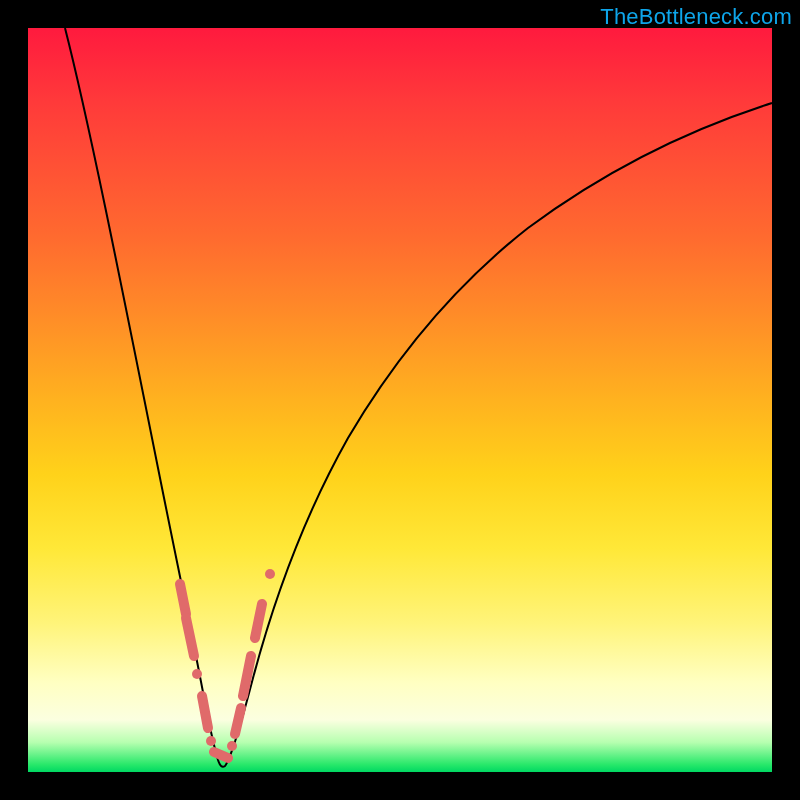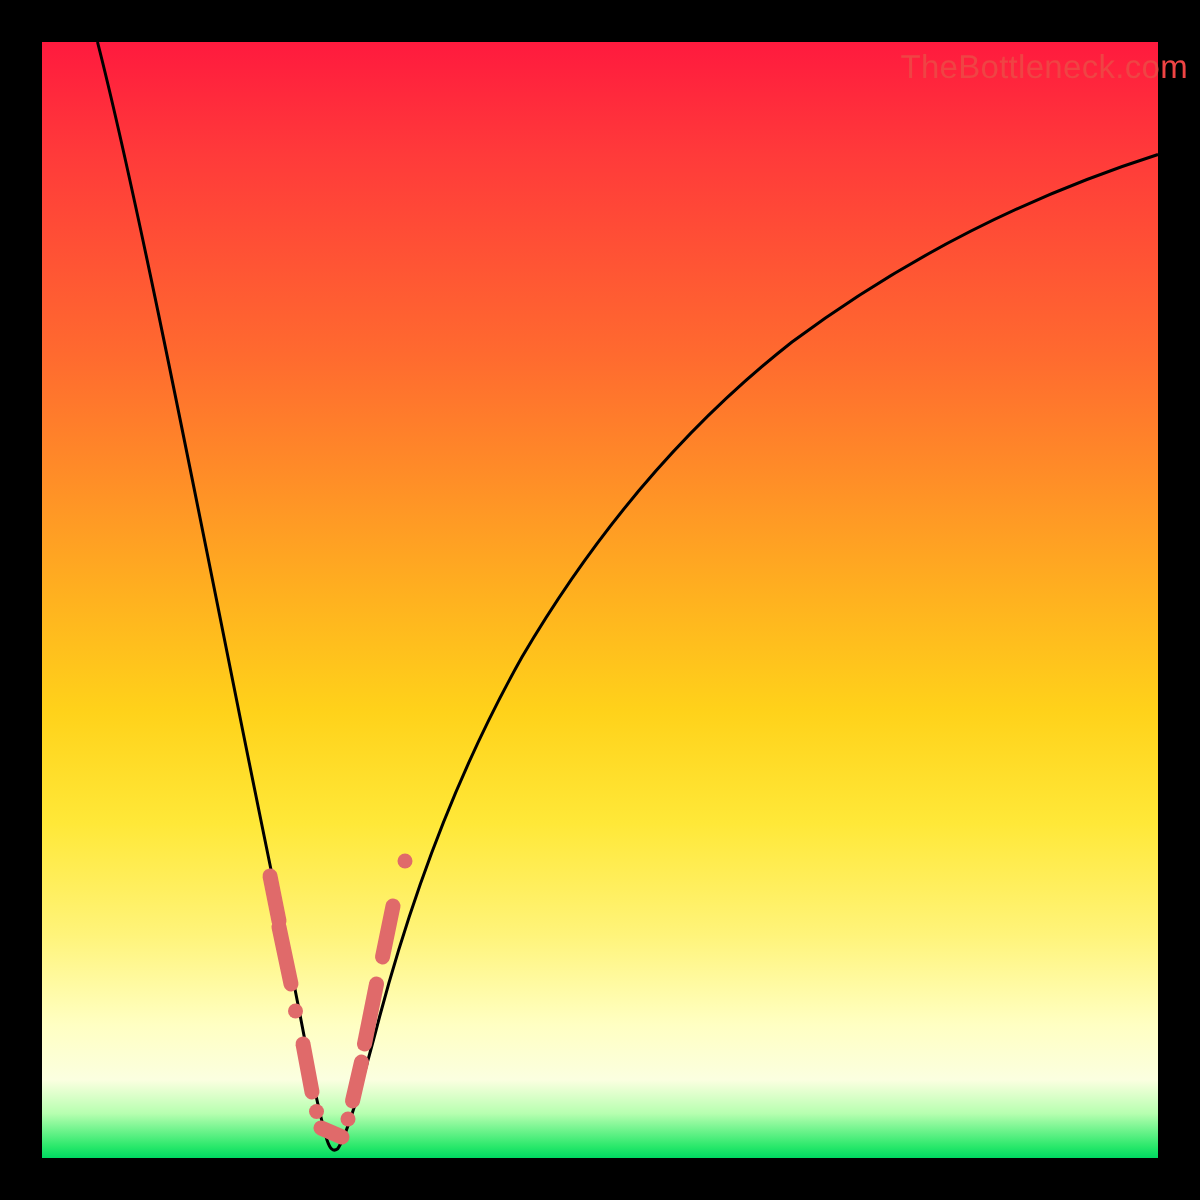--- a/index.html
+++ b/index.html
@@ -39,26 +39,25 @@
       #fbffe0 93%,
       #b7ffb0 96%,
       #28e86a 99%,
       #00d862 100%
     );
   }
   .watermark {
     position: absolute;
     top: 4px;
     right: 8px;
-    color: #ef4444;
+    color: #0ea5e9;
     font-size: 22px;
     font-weight: 500;
     letter-spacing: 0.2px;
     user-select: none;
-    margin-top: 28px;
   }
   svg.curve {
     position: absolute;
     left: 0; top: 0;
     width: 744px;
     height: 744px;
     overflow: visible;
   }
   .curve path.line {
     fill: none;

